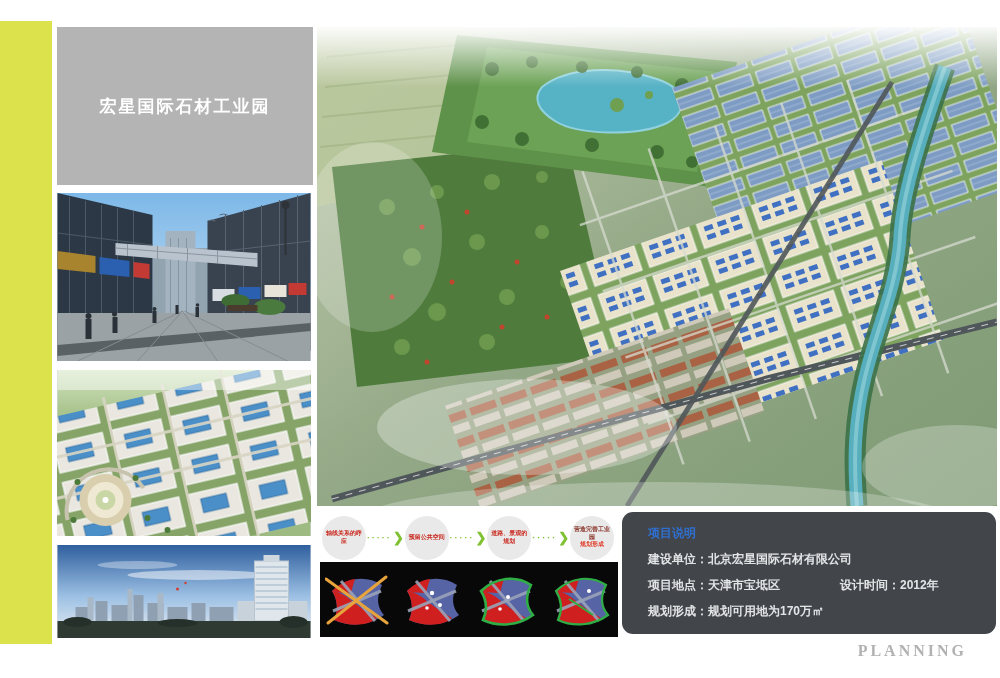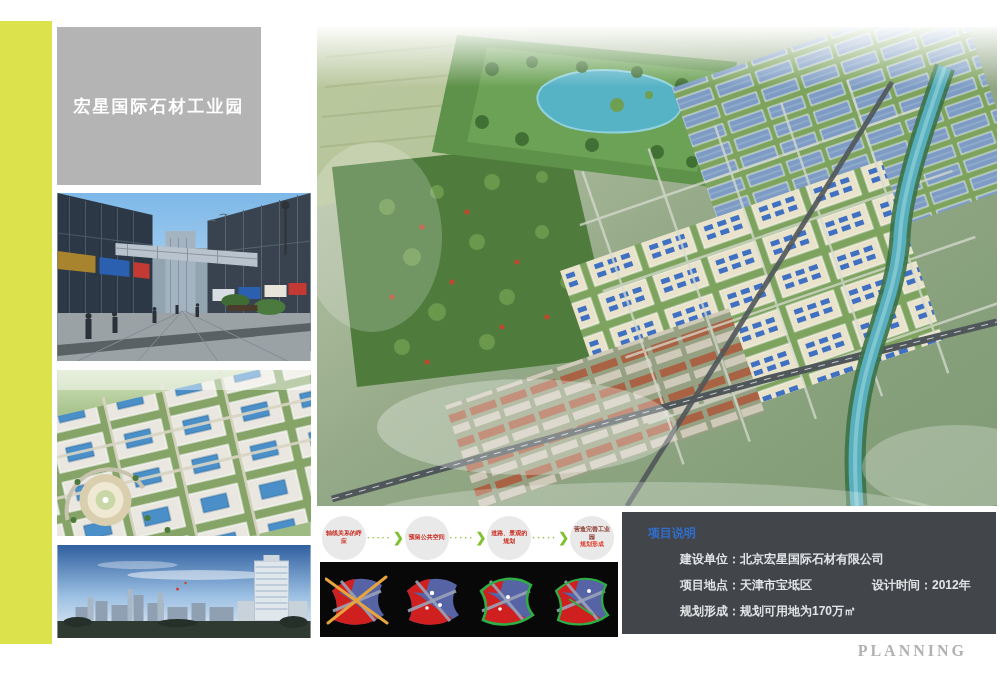--- a/index.html
+++ b/index.html
@@ -1,21 +1,21 @@
 <!DOCTYPE html>
 <html><head>
 <meta charset="utf-8">
 <style>
   html,body{margin:0;padding:0;background:#ffffff;}
   .board{position:relative;width:1000px;height:678px;background:#ffffff;overflow:hidden;
          font-family:"Liberation Sans", sans-serif;}
   
   .accent{position:absolute;left:0;top:21px;width:52px;height:623px;background:#dce24b;}
   
-  .title-box{position:absolute;left:57px;top:27px;width:204px;height:158px;background:#b4b4b4;
+  .title-box{position:absolute;left:57px;top:27px;width:256px;height:158px;background:#b4b4b4;
              display:flex;align-items:center;justify-content:center;}
   .title-box span{color:#ffffff;font-size:17px;font-weight:bold;letter-spacing:2px;}
   
   .photo{position:absolute;left:57px;width:254px;overflow:hidden;background:#d8dde0;}
   #photo1{top:193px;height:168px;}
   #photo2{top:370px;height:166px;}
   #photo3{top:545px;height:93px;}
   
   .main{position:absolute;left:317px;top:27px;width:680px;height:479px;overflow:hidden;}
   svg{display:block;}
@@ -28,23 +28,23 @@
   .step.last .l1{color:#8c3a30;}
   .arrow{flex:1;display:flex;align-items:center;justify-content:center;color:#7fc131;}
   .arrow .dots{font-size:9px;font-weight:bold;letter-spacing:2px;margin-right:1px;}
   .arrow .head{font-size:13px;font-weight:bold;}
   
   .black-panel{position:absolute;left:320px;top:562px;width:298px;height:75px;background:#080808;
                display:flex;align-items:center;justify-content:space-around;}
   .diag{width:64px;height:58px;}
   
   .info{position:absolute;left:622px;top:512px;width:374px;height:122px;background:#42464b;
-        padding:13px 0 0 26px;box-sizing:border-box;}
+        padding:13px 0 0 26px;box-sizing:border-box;border-radius:11px;}
   .info-title{color:#2f6fd0;font-size:12px;font-weight:bold;margin-bottom:9px;}
-  .info-row{color:#e3e4e6;font-size:12px;font-weight:600;margin-bottom:9px;position:relative;white-space:nowrap;margin-left:32px;}
+  .info-row{color:#e3e4e6;font-size:12px;font-weight:600;margin-bottom:9px;position:relative;white-space:nowrap;}
   .design-time{position:absolute;left:192px;top:0;}
   .indent{margin-left:60px;}
   
   .planning{position:absolute;top:642px;right:33px;font-family:"Liberation Serif", serif;
             font-size:16px;font-weight:bold;color:#b2b2b2;letter-spacing:3px;}
 </style>
 </head>
 <body>
 
 <div class="board">

